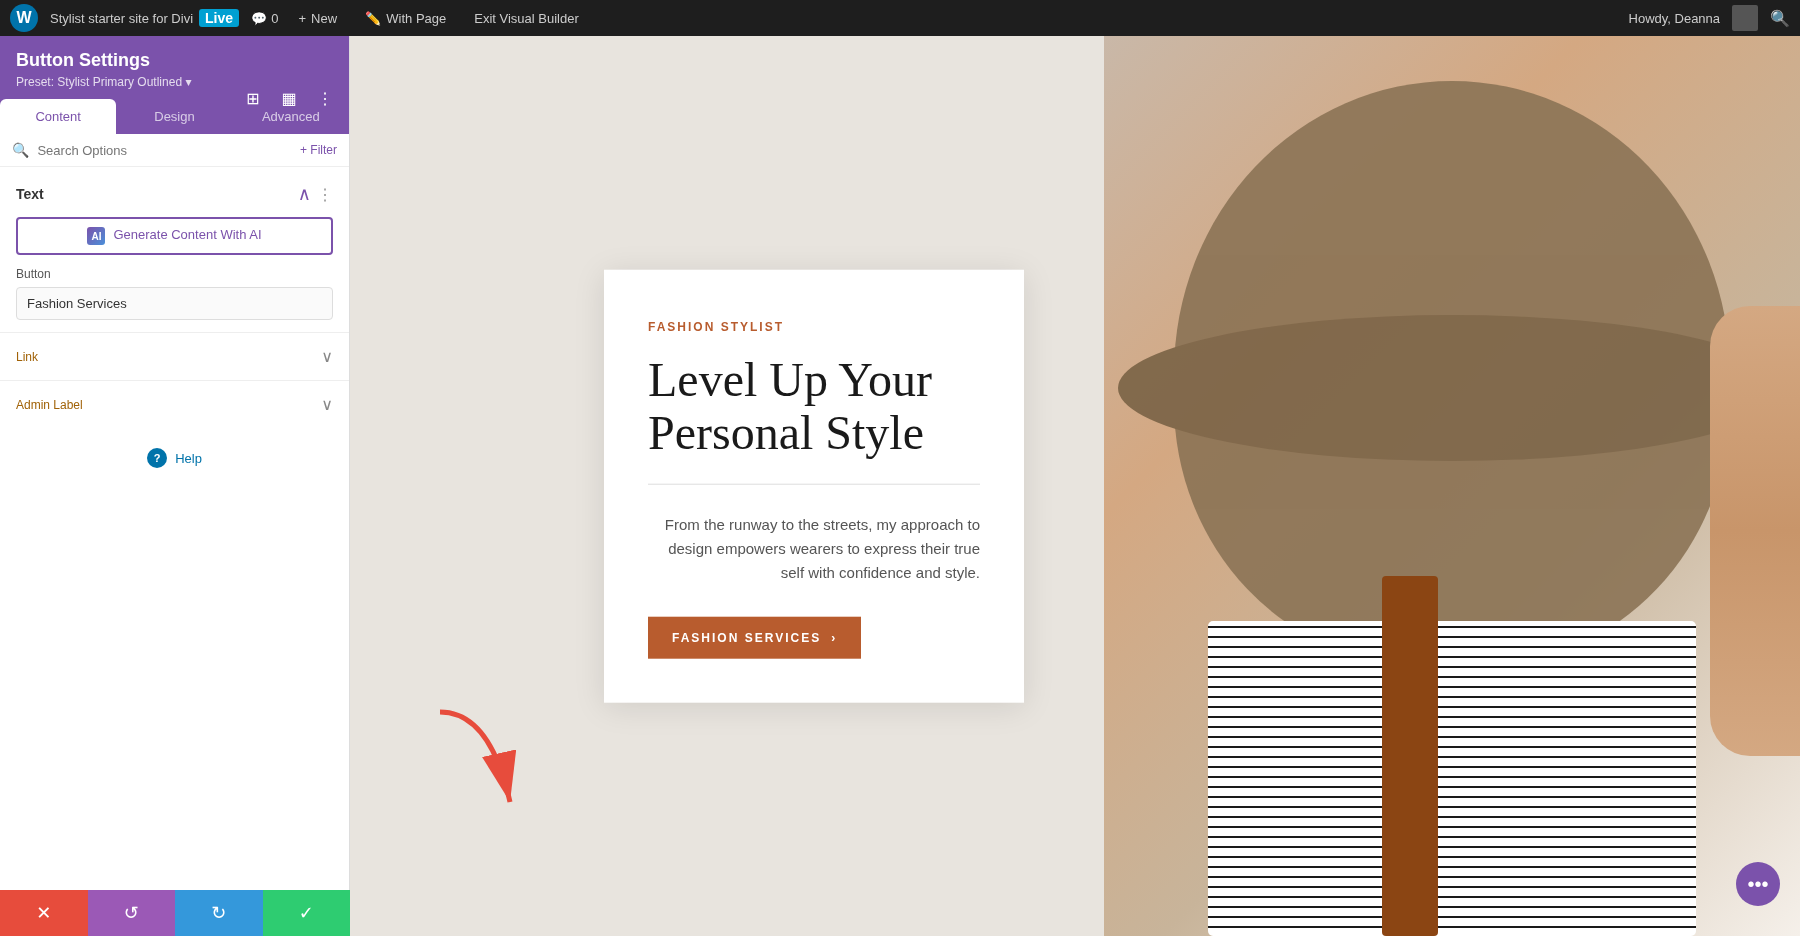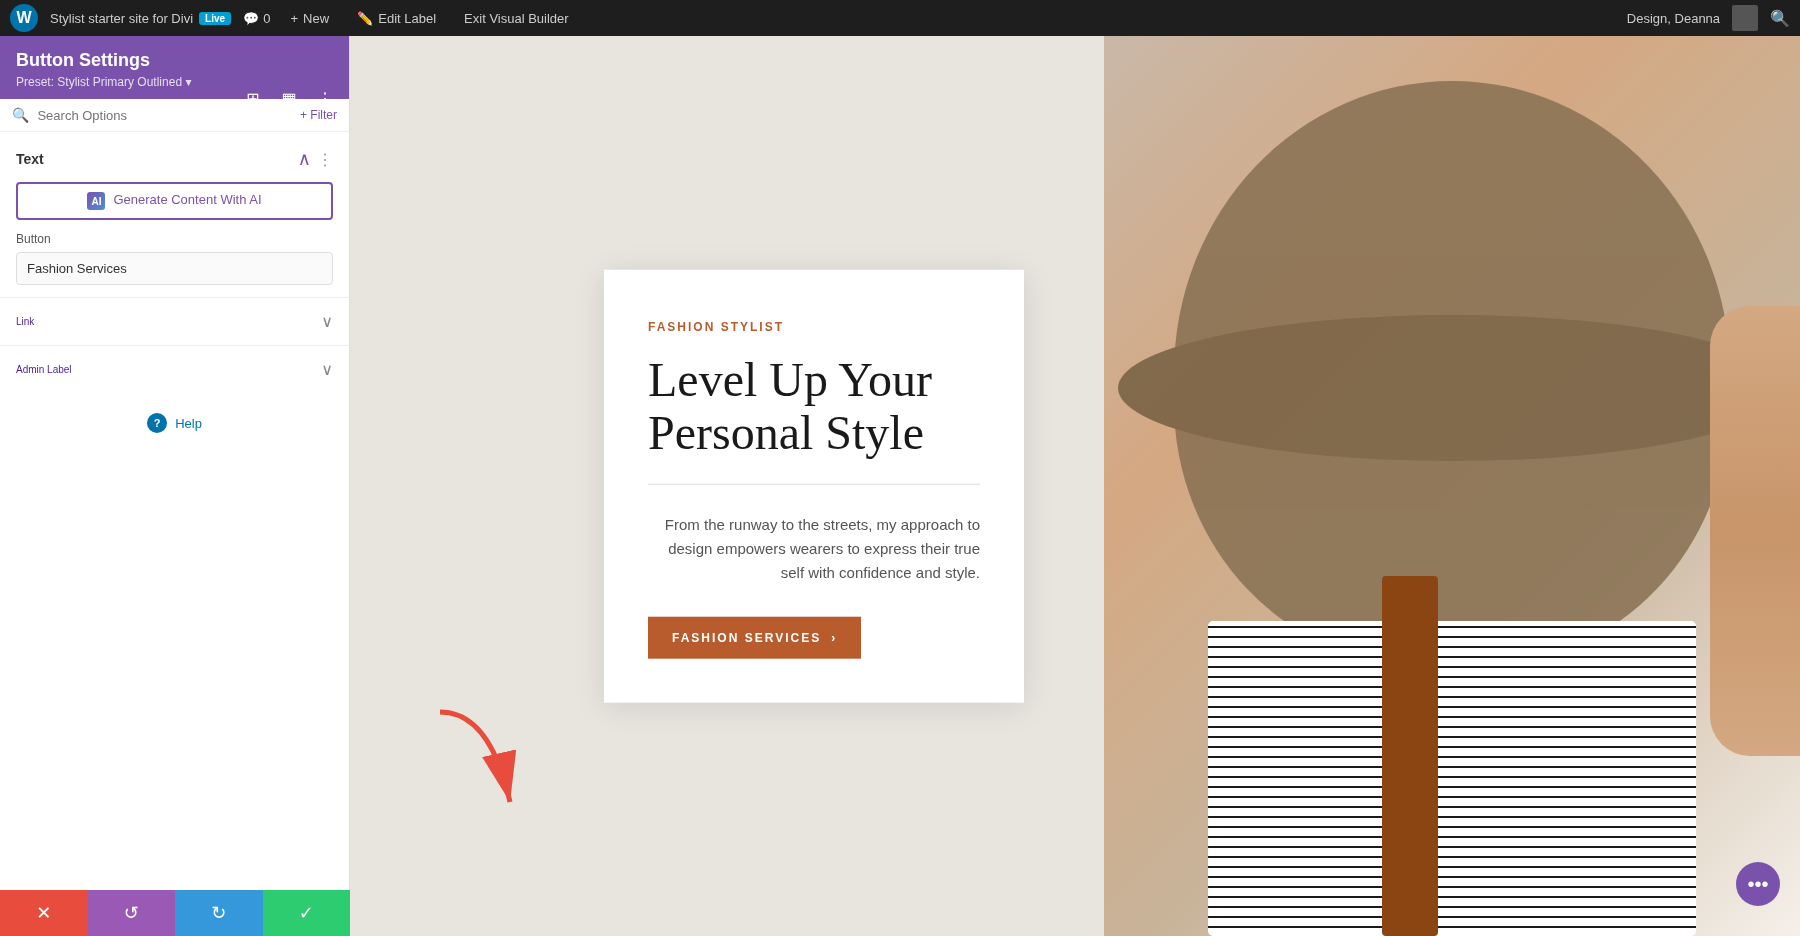--- a/index.html
+++ b/index.html
@@ -14,21 +14,21 @@
     .wp-logo {
       width: 28px; height: 28px; background: #0073aa; border-radius: 50%;
       display: flex; align-items: center; justify-content: center;
       color: white; font-size: 16px; font-weight: bold; flex-shrink: 0;
     }
     .nav-site-link {
       display: flex; align-items: center; gap: 6px; color: #ccc;
       font-size: 13px; text-decoration: none;
     }
     .live-badge {
-      background: #00a0d2; color: white; font-size: 10px;
+      background: #00a0d2; color: white; font-size: 14px;
       padding: 1px 6px; border-radius: 3px; font-weight: 600;
     }
     .nav-comment {
       display: flex; align-items: center; gap: 4px; color: #ccc; font-size: 13px;
     }
     .nav-btn {
       display: flex; align-items: center; gap: 5px; color: #ccc;
       font-size: 13px; cursor: pointer; background: none; border: none;
       padding: 4px 8px;
     }
@@ -133,21 +133,21 @@
     }
 
     .collapsible-section {
       border-top: 1px solid #eee; padding: 0 16px;
     }
     .collapsible-header {
       display: flex; align-items: center; justify-content: space-between;
       padding: 14px 0; cursor: pointer;
     }
     .collapsible-title {
-      font-size: 10px; color: #4c1d95; font-weight: 500;
+      font-size: 12px; color: #a16207; font-weight: 500;
     }
     .chevron-down { color: #888; font-size: 16px; }
 
     .help-section {
       padding: 20px 16px; display: flex; align-items: center; gap: 8px;
       justify-content: center;
     }
     .help-icon {
       width: 20px; height: 20px; background: #0073aa; border-radius: 50%;
       color: white; font-size: 11px; display: flex; align-items: center;
@@ -289,43 +289,48 @@
   <div class="nav-comment">
     <span>💬</span>
     <span>0</span>
   </div>
   <button class="nav-btn">
     <span>+</span>
     <span>New</span>
   </button>
   <button class="nav-btn">
     <span>✏️</span>
-    <span>Edit Label</span>
+    <span>With Page</span>
   </button>
   <button class="nav-btn">
     <span>Exit Visual Builder</span>
   </button>
   <div class="nav-right">
-    <span class="howdy">Design, Deanna</span>
+    <span class="howdy">Howdy, Deanna</span>
     <div class="nav-avatar"></div>
     <span class="nav-search-icon">🔍</span>
   </div>
 </div>
 
 <div class="sidebar">
   <div class="sidebar-header">
     <div class="sidebar-title">Button Settings</div>
     <div class="sidebar-preset">Preset: Stylist Primary Outlined ▾</div>
     <div class="sidebar-icons">
       <button class="sidebar-icon-btn">⊞</button>
       <button class="sidebar-icon-btn">▦</button>
       <button class="sidebar-icon-btn">⋮</button>
     </div>
   </div>
 
+  <div class="sidebar-tabs">
+    <button class="sidebar-tab active">Content</button>
+    <button class="sidebar-tab">Design</button>
+    <button class="sidebar-tab">Advanced</button>
+  </div>
 
   <div class="sidebar-body">
     <div class="search-bar">
       <span style="color:#aaa;font-size:14px;">🔍</span>
       <input class="search-input" type="text" placeholder="Search Options" style="">
       <button class="filter-btn">
         <span>+ Filter</span>
       </button>
     </div>
 

